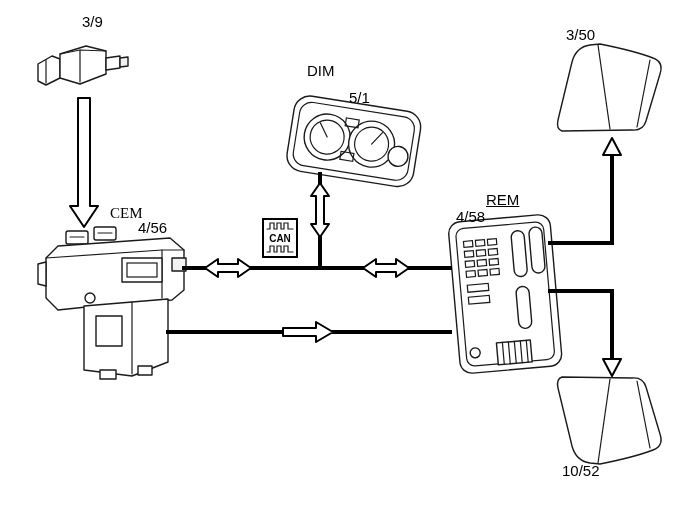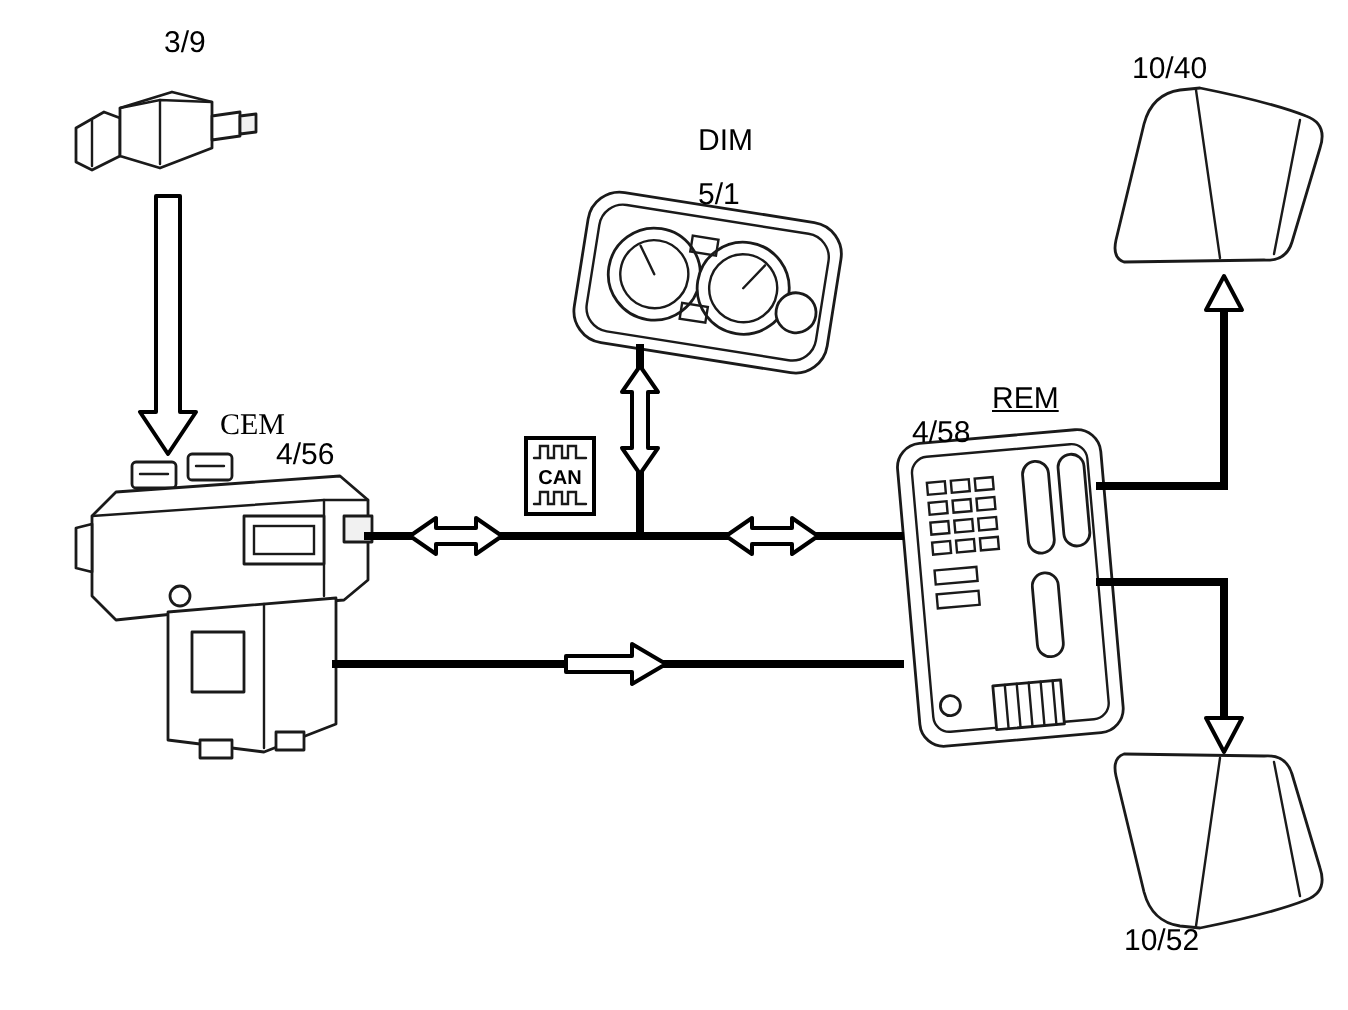--- a/index.html
+++ b/index.html
@@ -125,22 +125,22 @@
 
     <g>
       <rect class="canbox" x="263" y="219" width="34" height="38"></rect>
       <path class="artline" d="M267 229 h3 v-6 h4 v6 h3 v-6 h4 v6 h3 v-6 h4 v6 h5"></path>
       <text class="cantext" x="280" y="242" text-anchor="middle">CAN</text>
       <path class="artline" d="M267 252 h3 v-6 h4 v6 h3 v-6 h4 v6 h3 v-6 h4 v6 h5"></path>
     </g>
   </svg>
 
   <div class="lbl" style="left:82px;  top:14px;">3/9</div>
-  <div class="lbl" style="left:307px; top:63px;margin-left:42px;">DIM</div>
+  <div class="lbl" style="left:307px; top:63px;">DIM</div>
   <div class="lbl" style="left:349px; top:90px;">5/1</div>
   <div class="lbl" style="left:110px; top:205px;font-family:Liberation Serif, serif;">CEM</div>
   <div class="lbl" style="left:138px; top:220px;">4/56</div>
-  <div class="lbl" style="left:496px; top:192px;text-decoration:underline;">REM</div>
+  <div class="lbl" style="left:486px; top:192px;text-decoration:underline;">REM</div>
   <div class="lbl" style="left:456px; top:209px;text-align:center;">4/58</div>
-  <div class="lbl" style="left:566px; top:27px;">10/40</div>
+  <div class="lbl" style="left:566px; top:27px;">3/50</div>
   <div class="lbl" style="left:562px; top:463px;">10/52</div>
 
 </div>
 
 </body></html>

